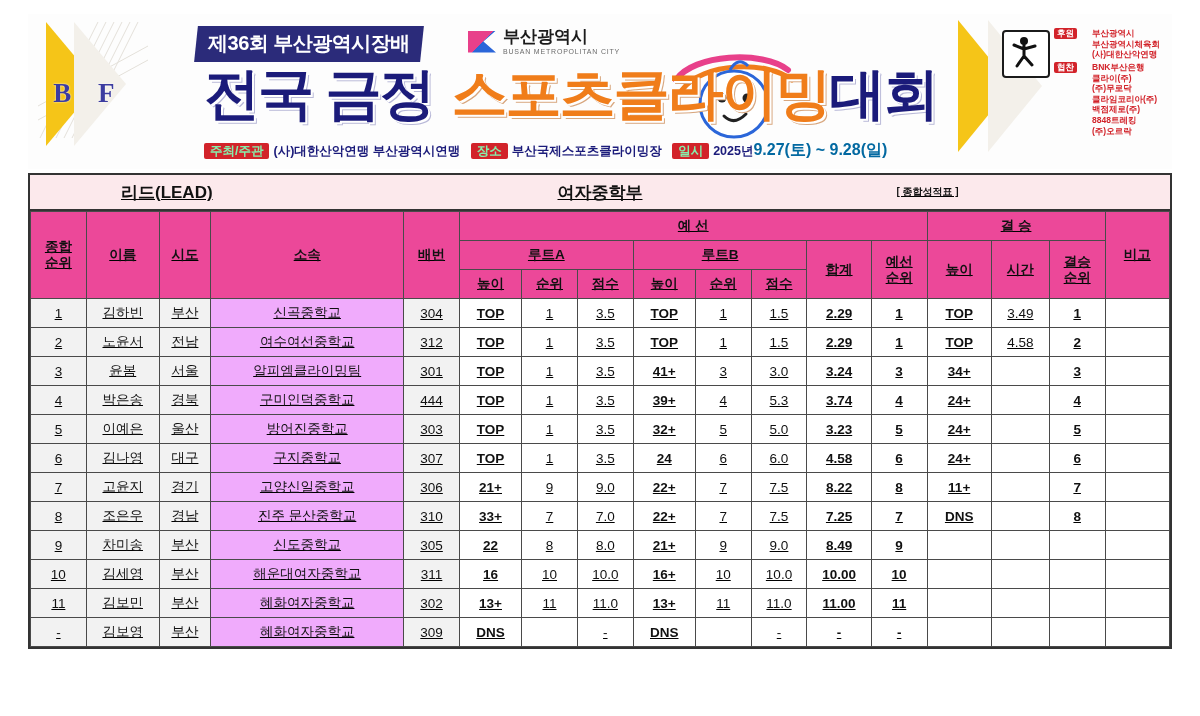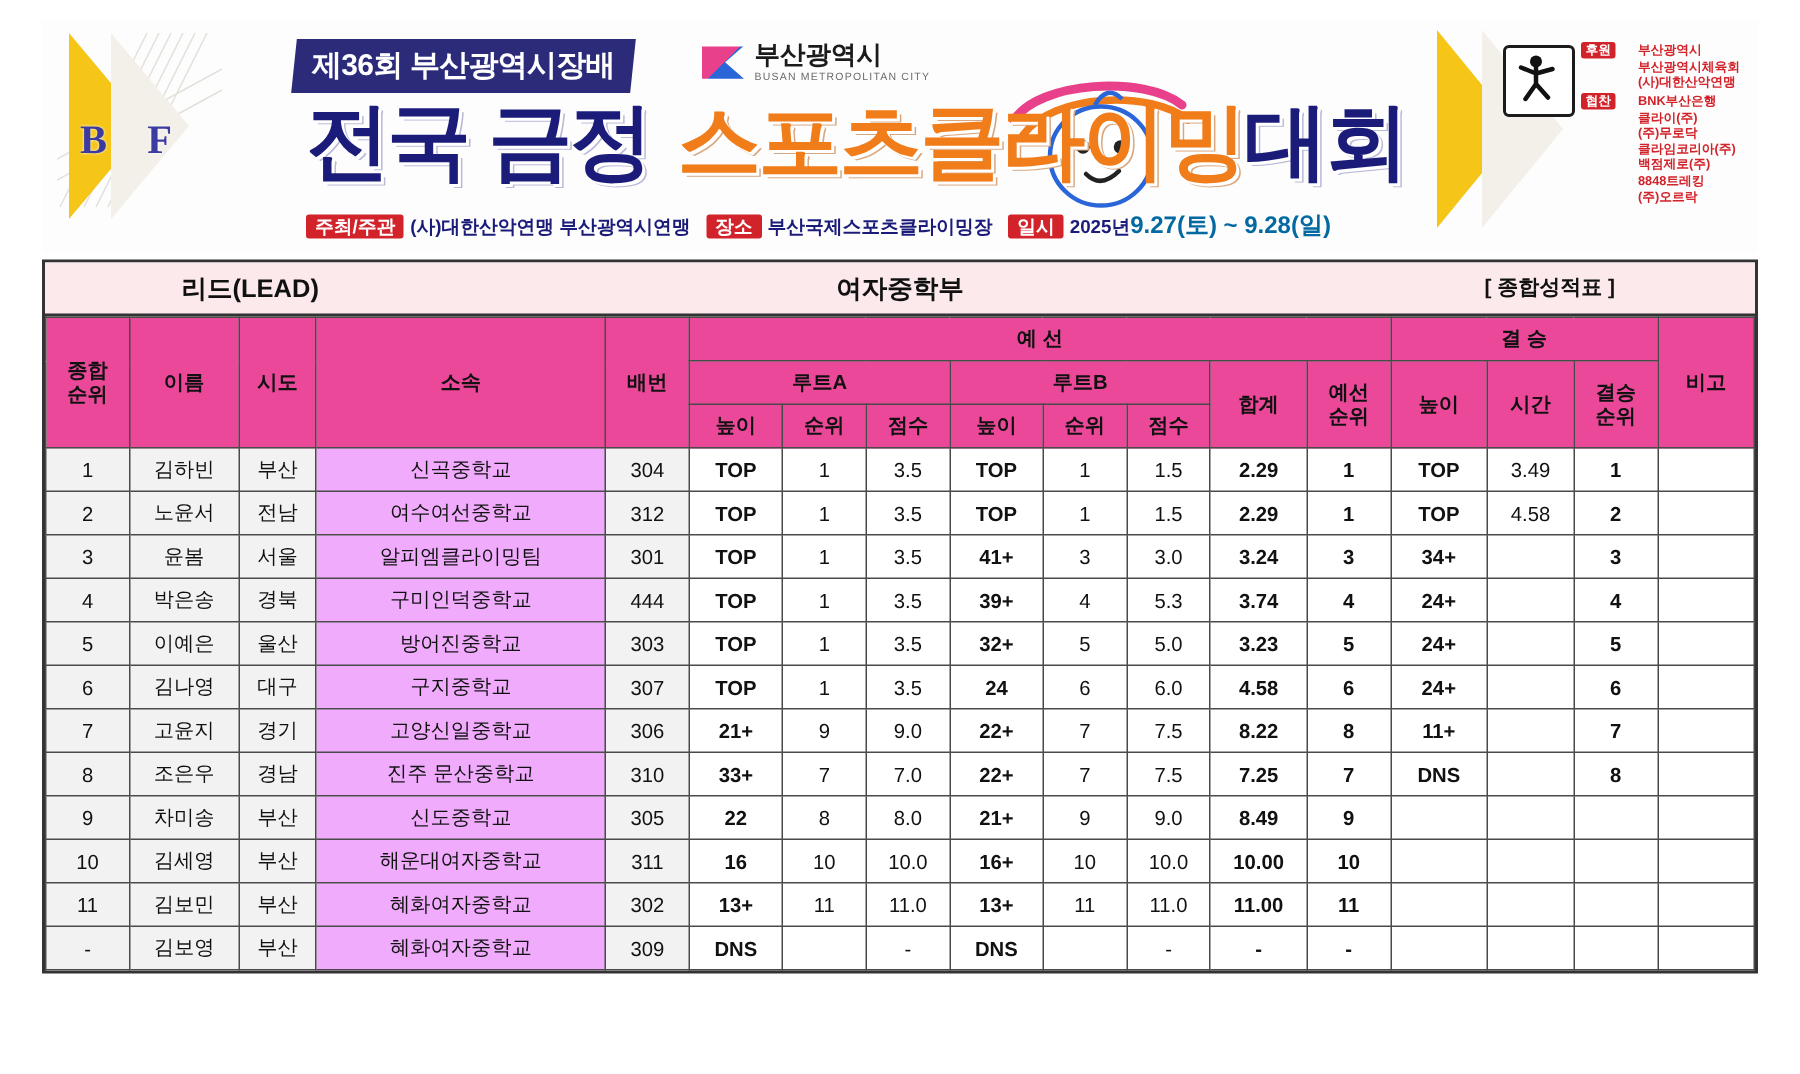--- a/index.html
+++ b/index.html
@@ -131,21 +131,21 @@
   .b-sub {
     position: absolute;
     left: 176px; top: 126px;
     font-size: 12.5px;
     font-weight: bold;
     color: #1e1e1e;
     white-space: nowrap;
   }
   .b-sub .navy { color:#1b1b7a; }
   .b-sub .tagred {
-    background:#d2232a; color:#ffffff; padding:1px 6px; border-radius:2px; margin-right:4px;
+    background:#d2232a; color:#86efac; padding:1px 6px; border-radius:2px; margin-right:4px;
   }
   .b-sub .big { font-size:16px; color:#0369a1; }
 
   .icon-box {
     position: absolute;
     right: 122px; top: 16px;
     width: 44px; height: 44px;
     border: 2px solid #1b1b1b;
     border-radius: 4px;
     background: #ffffff;
@@ -164,34 +164,35 @@
   .sp-tag {
     background:#d2232a; color:#fff; padding:0 3px; border-radius:2px; font-size:8.5px;
     flex: 0 0 auto;
   }
   .sp-list { flex:1; }
 
   
   .sheet {
     margin: 4px 28px 0 28px;
     border: 2px solid #333;
+    text-decoration: underline;
   }
   .head-row {
     display: flex;
     align-items: center;
     height: 34px;
     background: #fce9ec;
     border-bottom: 2px solid #333;
     font-weight: bold;
     font-size: 17px;
     color: #111;
   }
   .head-left  { width: 24%; text-align: center; }
   .head-mid   { flex: 1;    text-align: center; }
-  .head-right { width: 24%; text-align: center; font-size: 14px; }
+  .head-right { width: 24%; font-size: 10px; }
 
   table.results {
     border-collapse: collapse;
     width: 100%;
     font-size: 13.5px;
     table-layout: fixed;
   }
   table.results th, table.results td {
     border: 1px solid #4a4a4a;
     text-align: center;

